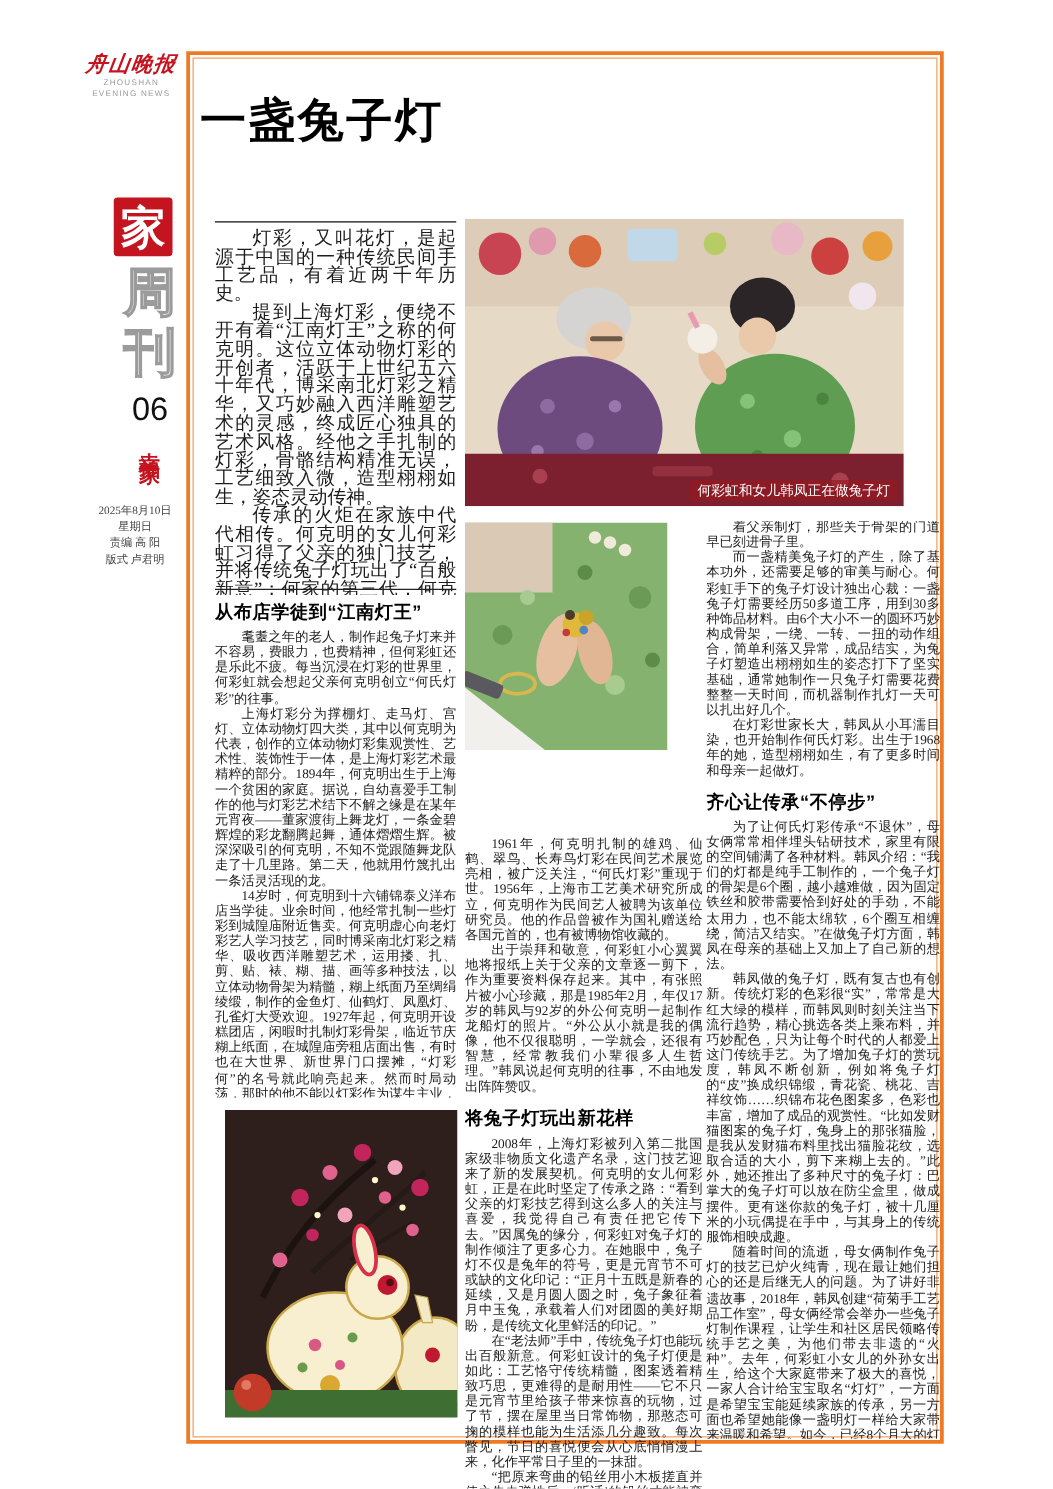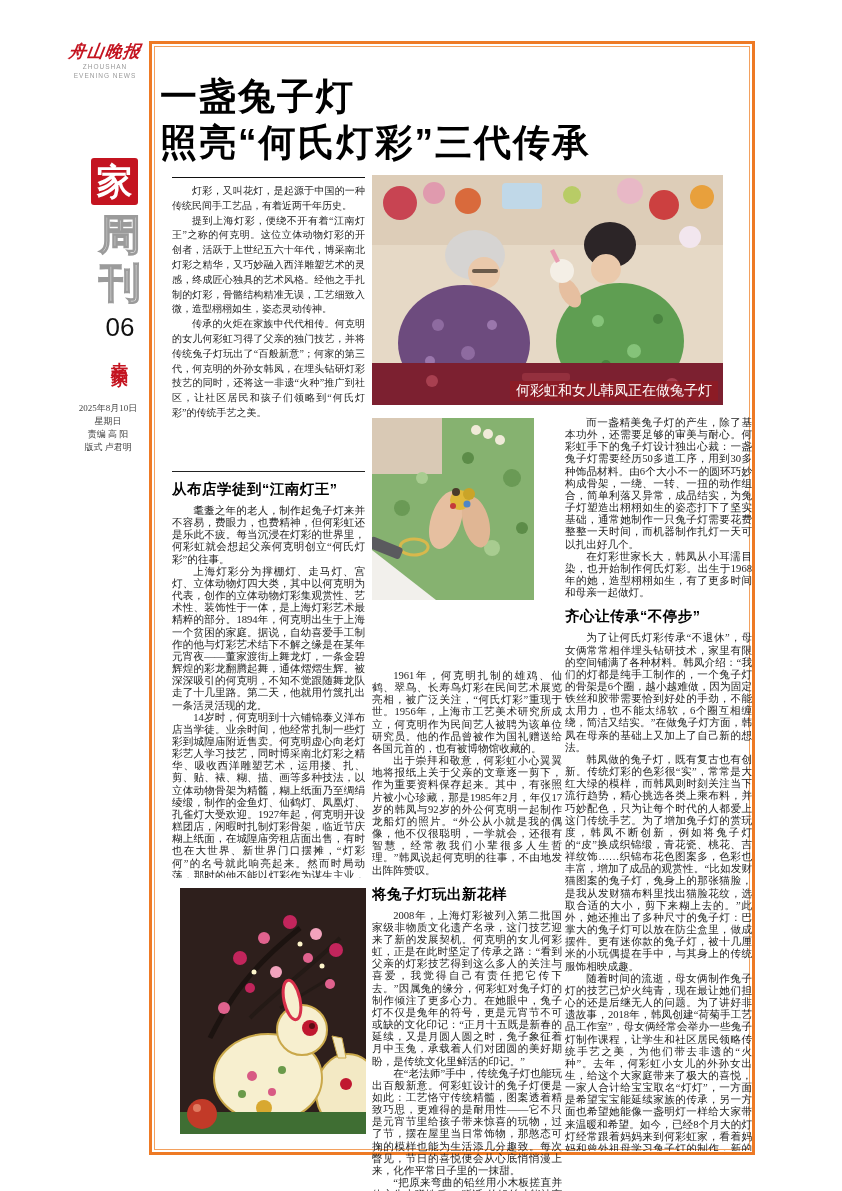--- a/index.html
+++ b/index.html
@@ -30,37 +30,37 @@
     border:3px solid #ee7a25;box-shadow:inset 0 0 0 2px #ffffff, inset 0 0 0 3px #f3a15f;}
 
   
   .headline{position:absolute;left:160px;top:74px;width:580px;margin:0;text-align:left;
     font-family:"Liberation Sans","DejaVu Sans",sans-serif;color:#000;}
   .headline span{display:block;font-size:37px;font-weight:bold;line-height:46px;letter-spacing:2px;}
 
   
   .lede{position:absolute;left:172px;top:177px;width:193px;height:292px;overflow:hidden;
     border-top:1.5px solid #111;padding-top:6px;}
-  .lede p{margin:0;text-indent:2em;font-size:10px;line-height:14.8px;text-align:justify;}
+  .lede p{margin:0;text-indent:2em;font-size:15px;line-height:14.8px;text-align:justify;}
 
   .colblock{overflow:hidden;}
   .colblock p{margin:0;text-indent:2em;font-size:10.6px;line-height:12.15px;text-align:justify;}
   .colblock h2{margin:8px 0 6px;font-family:"Liberation Sans","DejaVu Sans",sans-serif;
     font-size:14.5px;font-weight:bold;color:#000;letter-spacing:0.5px;}
   .c1s1{position:absolute;left:172px;top:471px;width:193px;height:406px;border-top:1px solid #222;}
   .c2{position:absolute;left:372px;top:634px;width:190px;height:546px;margin-top:36px;}
   .c3{position:absolute;left:565px;top:417px;width:187px;height:734px;}
 
   
   .photo{position:absolute;display:block;}
   .photo-main{left:372px;top:175px;width:351px;height:230px;}
   .photo-hands{left:372px;top:418px;width:162px;height:182px;}
   .photo-rabbit{left:180px;top:888px;width:186px;height:246px;}
   .caption{position:absolute;right:5px;bottom:4px;padding:1px 6px;color:#fff;
-    font-family:"Liberation Sans",sans-serif;font-size:14px;background:rgba(150,25,30,0.62);}
+    font-family:"Liberation Sans",sans-serif;font-size:11px;background:rgba(150,25,30,0.62);}
 </style>
 </head>
 <body>
 
 <div class="page">
 
   <aside>
     <div class="brand-script">舟山晚报</div>
     <div class="brand-en">
       <span>ZHOUSHAN</span><br>
@@ -78,21 +78,20 @@
       <div>星期日</div>
       <div>责编 高 阳</div>
       <div>版式 卢君明</div>
     </div>
   </aside>
 
   <div class="frame"></div>
 
   <h1 class="headline">
     <span>一盏兔子灯</span>
-    <span>照亮“何氏灯彩”三代传承</span>
   </h1>
 
   <div class="photo photo-main">
     <svg width="351" height="230" viewBox="0 0 351 230">
       <rect width="351" height="230" fill="#e6d9c6"></rect>
       <rect y="0" width="351" height="70" fill="#ddcdb8"></rect>
       <circle cx="28" cy="28" r="17" fill="#c84452"></circle>
         <circle cx="62" cy="18" r="11" fill="#e09aae"></circle>
       <circle cx="96" cy="26" r="13" fill="#d96a3c"></circle>
         <circle cx="258" cy="16" r="13" fill="#e8b8c6"></circle>
@@ -169,20 +168,21 @@
   <div class="colblock c2">
     <p>1961年，何克明扎制的雄鸡、仙鹤、翠鸟、长寿鸟灯彩在民间艺术展览亮相，被广泛关注，“何氏灯彩”重现于世。1956年，上海市工艺美术研究所成立，何克明作为民间艺人被聘为该单位研究员。他的作品曾被作为国礼赠送给各国元首的，也有被博物馆收藏的。</p>
     <p>出于崇拜和敬意，何彩虹小心翼翼地将报纸上关于父亲的文章逐一剪下，作为重要资料保存起来。其中，有张照片被小心珍藏，那是1985年2月，年仅17岁的韩凤与92岁的外公何克明一起制作龙船灯的照片。“外公从小就是我的偶像，他不仅很聪明，一学就会，还很有智慧，经常教我们小辈很多人生哲理。”韩凤说起何克明的往事，不由地发出阵阵赞叹。</p>
     <h2>将兔子灯玩出新花样</h2>
     <p>2008年，上海灯彩被列入第二批国家级非物质文化遗产名录，这门技艺迎来了新的发展契机。何克明的女儿何彩虹，正是在此时坚定了传承之路：“看到父亲的灯彩技艺得到这么多人的关注与喜爱，我觉得自己有责任把它传下去。”因属兔的缘分，何彩虹对兔子灯的制作倾注了更多心力。在她眼中，兔子灯不仅是兔年的符号，更是元宵节不可或缺的文化印记：“正月十五既是新春的延续，又是月圆人圆之时，兔子象征着月中玉兔，承载着人们对团圆的美好期盼，是传统文化里鲜活的印记。”</p>
     <p>在“老法师”手中，传统兔子灯也能玩出百般新意。何彩虹设计的兔子灯便是如此：工艺恪守传统精髓，图案透着精致巧思，更难得的是耐用性——它不只是元宵节里给孩子带来惊喜的玩物，过了节，摆在屋里当日常饰物，那憨态可掬的模样也能为生活添几分趣致。每次瞥见，节日的喜悦便会从心底悄悄漫上来，化作平常日子里的一抹甜。</p>
     <p>“把原来弯曲的铅丝用小木板搓直并使之失去弹性后，‘听话’的铅丝才能被弯折成需要的形状。之后，再用薄如蝉翼的皮纸把铅丝包裹起来，如此便于在骨架上裱糊。”这是灯彩的基本功。铅丝搓不好，花灯的骨架就会没型、不好看，而骨架本身可以说是灯彩的精髓。对何彩虹而言，制作兔子灯最重要的便是骨架。“美人在骨不在皮，灯也一样。”她常把这话挂在嘴边。自小看</p>
   </div>
 
   <div class="colblock c3">
+    <p>着父亲制灯，那些关于骨架的门道早已刻进骨子里。</p>
     <p>而一盏精美兔子灯的产生，除了基本功外，还需要足够的审美与耐心。何彩虹手下的兔子灯设计独出心裁：一盏兔子灯需要经历50多道工序，用到30多种饰品材料。由6个大小不一的圆环巧妙构成骨架，一绕、一转、一扭的动作组合，简单利落又异常，成品结实，为兔子灯塑造出栩栩如生的姿态打下了坚实基础，通常她制作一只兔子灯需要花费整整一天时间，而机器制作扎灯一天可以扎出好几个。</p>
     <p>在灯彩世家长大，韩凤从小耳濡目染，也开始制作何氏灯彩。出生于1968年的她，造型栩栩如生，有了更多时间和母亲一起做灯。</p>
     <h2>齐心让传承“不停步”</h2>
     <p>为了让何氏灯彩传承“不退休”，母女俩常常相伴埋头钻研技术，家里有限的空间铺满了各种材料。韩凤介绍：“我们的灯都是纯手工制作的，一个兔子灯的骨架是6个圈，越小越难做，因为固定铁丝和胶带需要恰到好处的手劲，不能太用力，也不能太绵软，6个圈互相缠绕，简洁又结实。”在做兔子灯方面，韩凤在母亲的基础上又加上了自己新的想法。</p>
     <p>韩凤做的兔子灯，既有复古也有创新。传统灯彩的色彩很“实”，常常是大红大绿的模样，而韩凤则时刻关注当下流行趋势，精心挑选各类上乘布料，并巧妙配色，只为让每个时代的人都爱上这门传统手艺。为了增加兔子灯的赏玩度，韩凤不断创新，例如将兔子灯的“皮”换成织锦缎，青花瓷、桃花、吉祥纹饰……织锦布花色图案多，色彩也丰富，增加了成品的观赏性。“比如发财猫图案的兔子灯，兔身上的那张猫脸，是我从发财猫布料里找出猫脸花纹，选取合适的大小，剪下来糊上去的。”此外，她还推出了多种尺寸的兔子灯：巴掌大的兔子灯可以放在防尘盒里，做成摆件。更有迷你款的兔子灯，被十几厘米的小玩偶提在手中，与其身上的传统服饰相映成趣。</p>
     <p>随着时间的流逝，母女俩制作兔子灯的技艺已炉火纯青，现在最让她们担心的还是后继无人的问题。为了讲好非遗故事，2018年，韩凤创建“荷菊手工艺品工作室”，母女俩经常会举办一些兔子灯制作课程，让学生和社区居民领略传统手艺之美，为他们带去非遗的“火种”。去年，何彩虹小女儿的外孙女出生，给这个大家庭带来了极大的喜悦，一家人合计给宝宝取名“灯灯”，一方面是希望宝宝能延续家族的传承，另一方面也希望她能像一盏明灯一样给大家带来温暖和希望。如今，已经8个月大的灯灯经常跟着妈妈来到何彩虹家，看着妈妈和曾外祖母学习兔子灯的制作，新的传承正在悄然发生……</p>
 
   </div>
 
   <div class="photo photo-rabbit">

